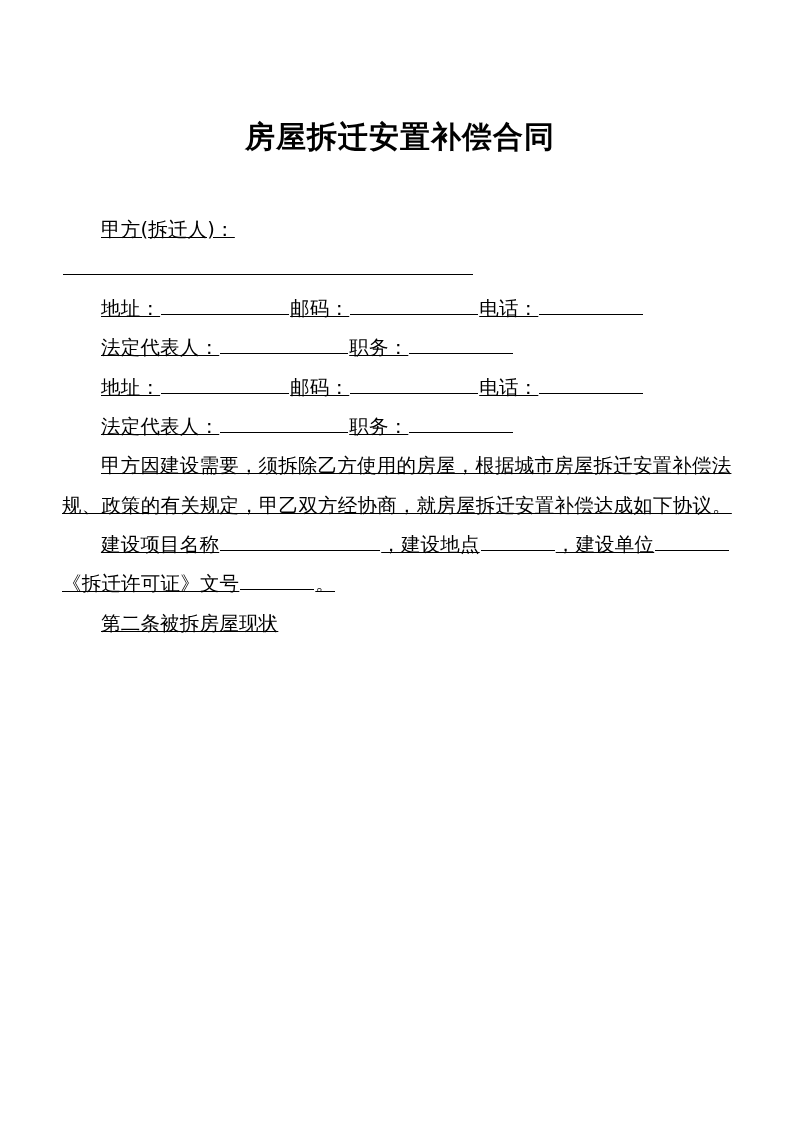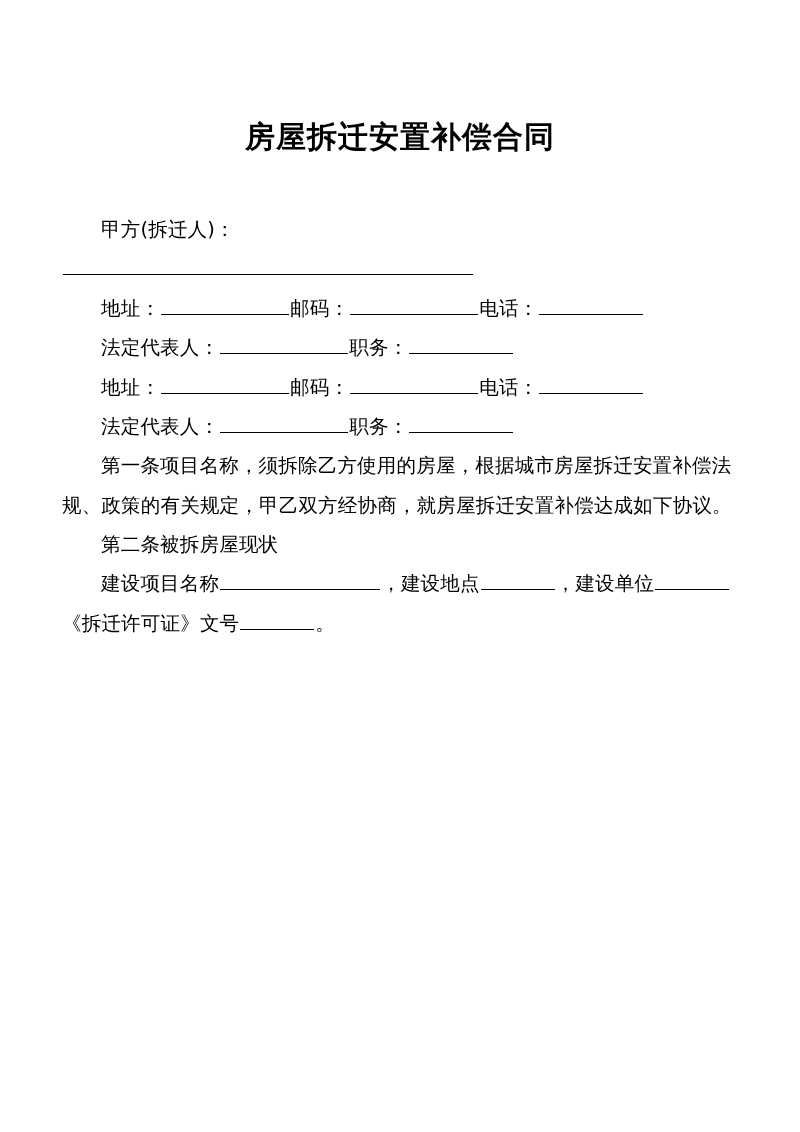--- a/index.html
+++ b/index.html
@@ -35,20 +35,21 @@
   .body-block {
     margin-top: 52px;
     font-size: 19.5px;
     line-height: 2.02;
     letter-spacing: 0.2px;
   }
   .para {
     margin: 0;
     text-indent: 2em;
     word-break: break-all;
+    text-decoration: underline;
   }
   .para.noindent {
     text-indent: 0;
   }
   .blank {
     display: inline-block;
     border-bottom: 1px solid #000;
     vertical-align: baseline;
     height: 0.95em;
     margin: 0 1px;
@@ -66,18 +67,18 @@
 
   <h1 class="doc-title">房屋拆迁安置补偿合同</h1>
 
   <div class="body-block">
       <div class="para"><span>甲方(拆迁人)：</span></div>
       <div class="para noindent"><span class="blank b-long"></span></div>
       <div class="para"><span>地址：</span><span class="blank b-med"></span><span>邮码：</span><span class="blank b-med"></span><span>电话：</span><span class="blank b-short"></span></div>
       <div class="para"><span>法定代表人：</span><span class="blank b-med"></span><span>职务：</span><span class="blank b-short"></span></div>
       <div class="para"><span>地址：</span><span class="blank b-med"></span><span>邮码：</span><span class="blank b-med"></span><span>电话：</span><span class="blank b-short"></span></div>
       <div class="para"><span>法定代表人：</span><span class="blank b-med"></span><span>职务：</span><span class="blank b-short"></span></div>
-      <div class="para"><span>第一条项目名称，须拆除乙方使用的房屋，根据城市房屋拆迁安置补偿法规、政策的有关规定，甲乙双方经协商，就房屋拆迁安置补偿达成如下协议。</span></div>
+      <div class="para"><span>甲方因建设需要，须拆除乙方使用的房屋，根据城市房屋拆迁安置补偿法规、政策的有关规定，甲乙双方经协商，就房屋拆迁安置补偿达成如下协议。</span></div>
+      <div class="para"><span>建设项目名称</span><span class="blank b-proj"></span><span>，建设地点</span><span class="blank b-xs"></span><span>，建设单位</span><span class="blank b-xs"></span><span>《拆迁许可证》文号</span><span class="blank b-xs"></span><span>。</span></div>
       <div class="para"><span>第二条被拆房屋现状</span></div>
-      <div class="para"><span>建设项目名称</span><span class="blank b-proj"></span><span>，建设地点</span><span class="blank b-xs"></span><span>，建设单位</span><span class="blank b-xs"></span><span>《拆迁许可证》文号</span><span class="blank b-xs"></span><span>。</span></div>
     </div>
 
 </div>
 
 </body></html>

